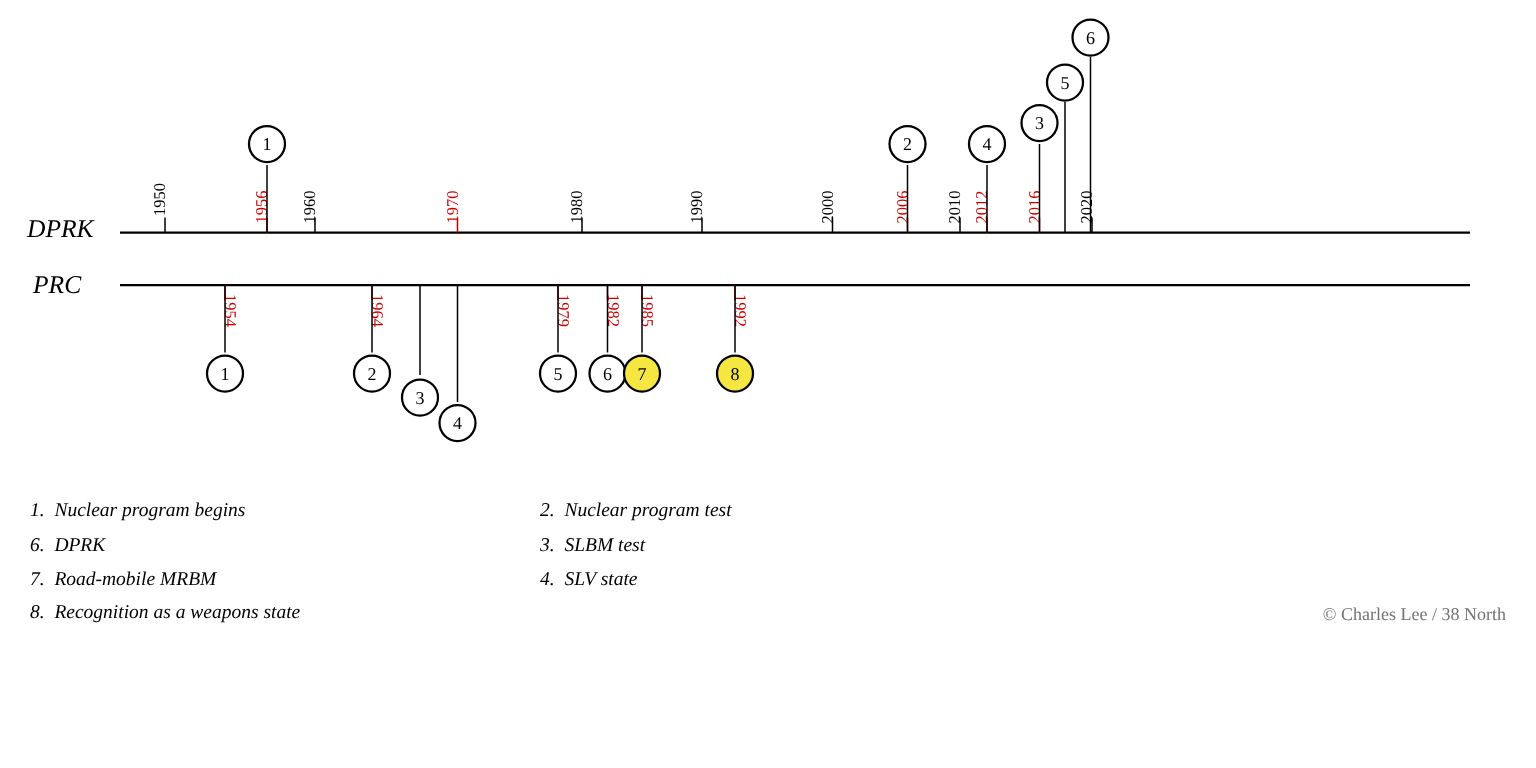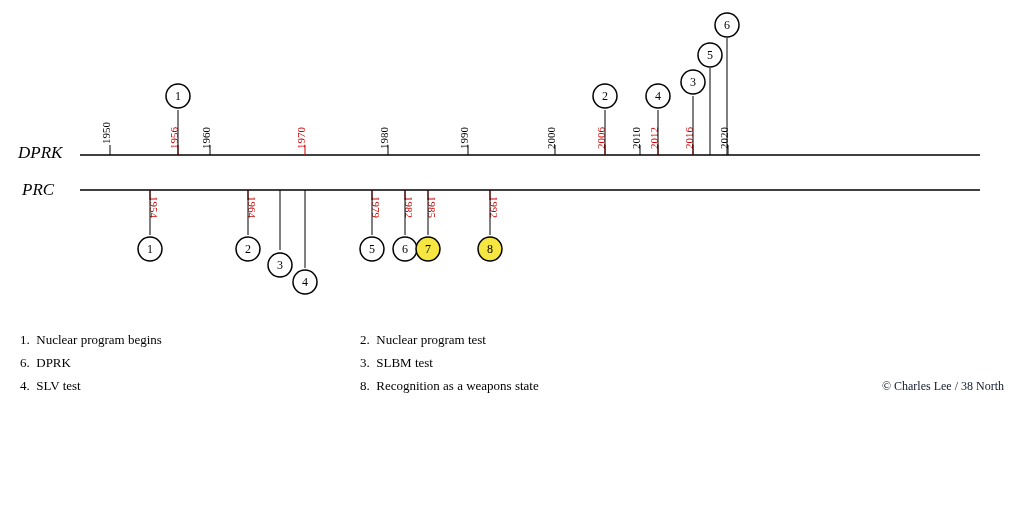--- a/index.html
+++ b/index.html
@@ -28,31 +28,32 @@
       left: 0;
       width: 1024px;
       padding: 10px 20px;
       font-size: 13px;
       color: #000;
     }
     .legend-cols {
       display: flex;
       flex-wrap: wrap;
       gap: 2px 0;
+      font-style: italic;
     }
     .legend-item {
       width: 340px;
       line-height: 1.6;
     }
     .copyright {
       position: absolute;
       bottom: 12px;
       right: 20px;
       font-size: 12px;
-      color: #0f172a;
+      color: #737373;
     }
   </style>
 </head>
 <body>
 
 <div id="chart-area">
 <svg id="timeline-svg">
 
   <line x1="80" y1="155" x2="980" y2="155" stroke="#000" stroke-width="1.5"></line>
 
@@ -183,20 +184,23 @@
     <div class="legend-item">
       <span>2.</span>&nbsp;&nbsp;<span>Nuclear program test</span>
     </div>
     <div class="legend-item">
       <span>6.</span>&nbsp;&nbsp;<span>DPRK</span>
     </div>
     <div class="legend-item">
       <span>3.</span>&nbsp;&nbsp;<span>SLBM test</span>
     </div>
     <div class="legend-item">
-      <span>4.</span>&nbsp;&nbsp;<span>SLV test</span>
+      <span>7.</span>&nbsp;&nbsp;<span>Road-mobile MRBM</span>
+    </div>
+    <div class="legend-item">
+      <span>4.</span>&nbsp;&nbsp;<span>SLV state</span>
     </div>
     <div class="legend-item">
       <span>8.</span>&nbsp;&nbsp;<span>Recognition as a weapons state</span>
     </div>
   </div>
   <div class="copyright">© Charles Lee / 38 North</div>
 </div>
 
 </body></html>

